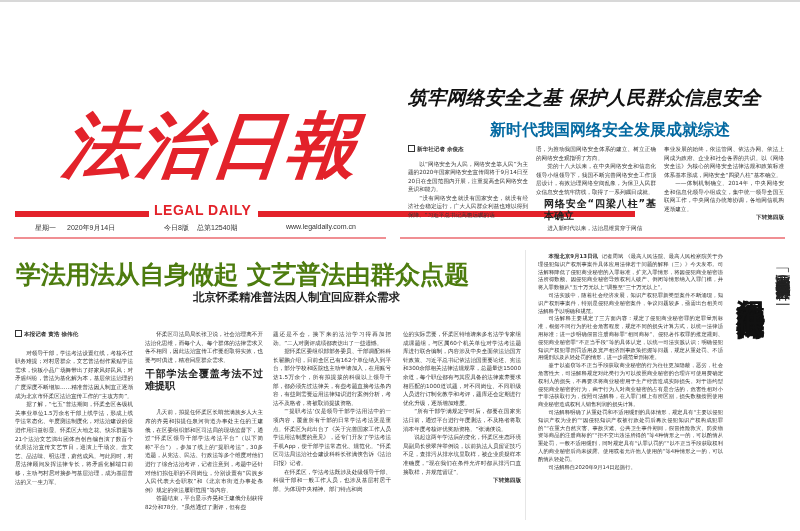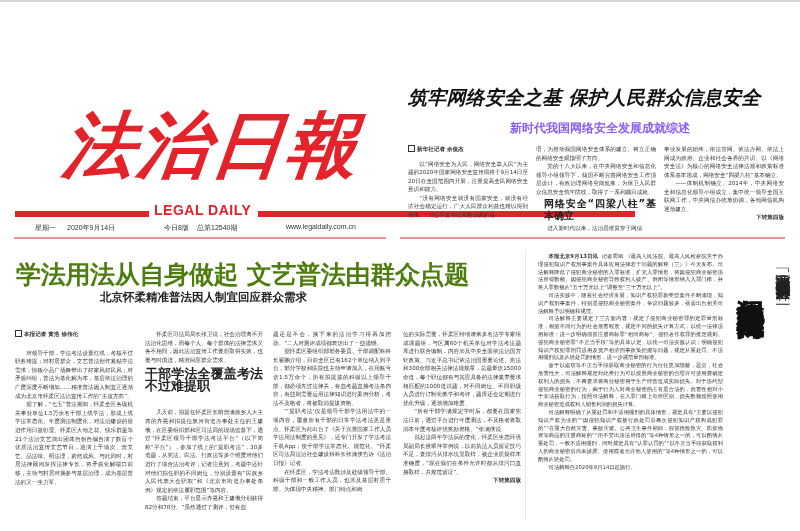--- a/index.html
+++ b/index.html
@@ -35,45 +35,45 @@
   .mast-rule { position: absolute; left: 14px; top: 237px; width: 372px; height: 2px; background: #f08f93; }
 
   
   .top-story { position: absolute; left: 400px; top: 80px; width: 390px; height: 160px; }
   .top-headline {
     position: absolute; left: 8px; top: 5px; width: 380px;
     font-family: "DejaVu Serif", serif; font-weight: bold; font-size: 19px; letter-spacing: 0.2px; white-space: nowrap; color: #111; font-style: italic;
   }
   .top-subhead {
     position: absolute; left: 90px; top: 40px; width: 220px; text-align: center;
-    font-family: "DejaVu Sans", sans-serif; font-weight: bold; font-size: 12px; white-space: nowrap; color: #8b5cf6;
+    font-family: "DejaVu Sans", sans-serif; font-weight: bold; font-size: 16px; white-space: nowrap; color: #0369a1;
   }
   .cols3 { position: absolute; left: 8px; top: 65px; width: 376px; height: 95px; }
   .col3 { position: absolute; top: 0; width: 120px; height: 95px; font-size: 5.6px; line-height: 8.5px; color: #333; overflow: hidden; text-align: justify; }
   .col3.c1 { left: 0; } .col3.c2 { left: 128px; } .col3.c3 { left: 256px; }
   .byline { font-weight: bold; margin-bottom: 6px; }
   .byline .box { display: inline-block; width: 5px; height: 5px; border: 0.7px solid #333; margin-right: 2px; vertical-align: -1px; }
   p { margin: 0; text-indent: 2em; }
   .subsec { font-weight: bold; font-size: 10px; line-height: 12px; margin: 2px 0 2px 8px; color: #222; text-indent: 0; }
   .cont { text-align: right; font-weight: bold; }
   .top-rule { position: absolute; left: 400px; top: 237px; width: 385px; height: 2px; background: #f08f93; }
 
   
   .main-headline {
     position: absolute; left: 16px; top: 258px; width: 500px; white-space: nowrap;
     font-family: "DejaVu Sans", sans-serif; font-weight: bold; font-size: 25px; letter-spacing: -0.3px; color: #4d7c0f;
   }
   .main-subhead {
-    position: absolute; left: 100px; top: 290px; width: 300px; text-align: left; white-space: nowrap;
+    position: absolute; left: 100px; top: 290px; width: 300px; text-align: right; white-space: nowrap;
     font-family: "DejaVu Sans", sans-serif; font-weight: bold; font-size: 11.5px; color: #222;
   }
   .main-body { position: absolute; left: 15px; top: 330px; width: 510px; height: 200px; }
   .mcol { position: absolute; top: 0; width: 118px; height: 200px; font-size: 5.6px; line-height: 8.6px; color: #333; text-align: justify; overflow: hidden; }
   .mcol.m1 { left: 0; } .mcol.m2 { left: 130px; } .mcol.m3 { left: 258px; } .mcol.m4 { left: 388px; }
-  .mcol .subsec { font-size: 13px; margin: 4px 0 16px 0; }
+  .mcol .subsec { font-size: 10px; margin: 4px 0 16px 0; }
 
   
   .right-story { position: absolute; left: 530px; top: 248px; width: 270px; height: 283px; }
   .rbody { position: absolute; left: 8px; top: 5px; width: 185px; height: 270px; font-size: 5.3px; line-height: 7.8px; color: #333; text-align: justify; overflow: hidden; }
   .rbody .dateline { font-weight: bold; }
   .vhead {
     position: absolute; left: 200px; top: 30px; width: 38px;
     writing-mode: vertical-rl; font-family: "DejaVu Serif", serif; font-weight: bold; font-size: 28px; line-height: 36px; letter-spacing: 1px; color: #111;
   }
   .vsub {

